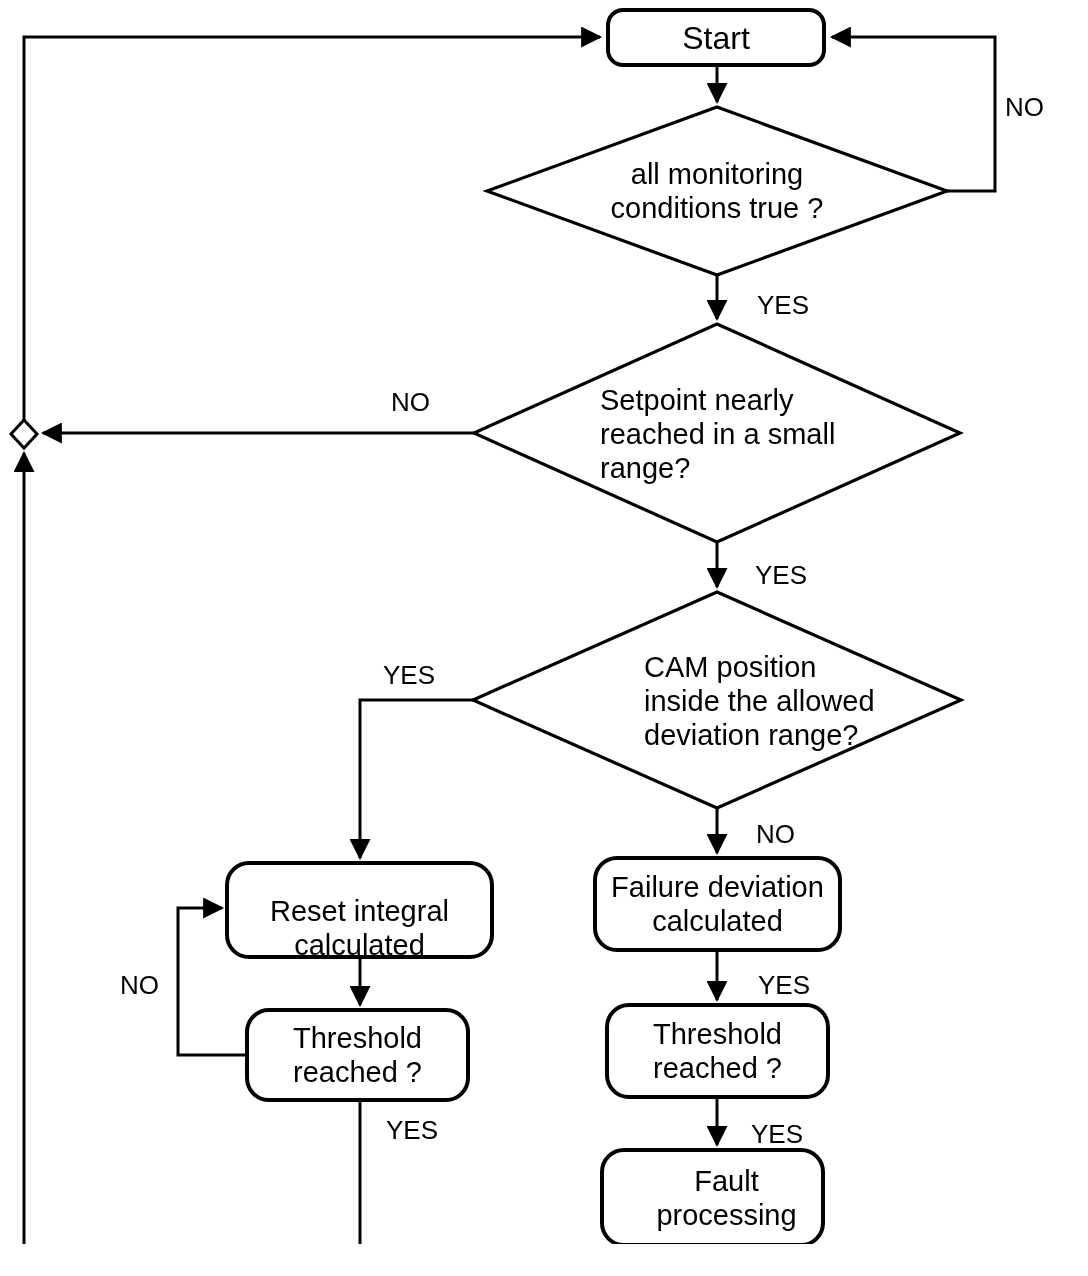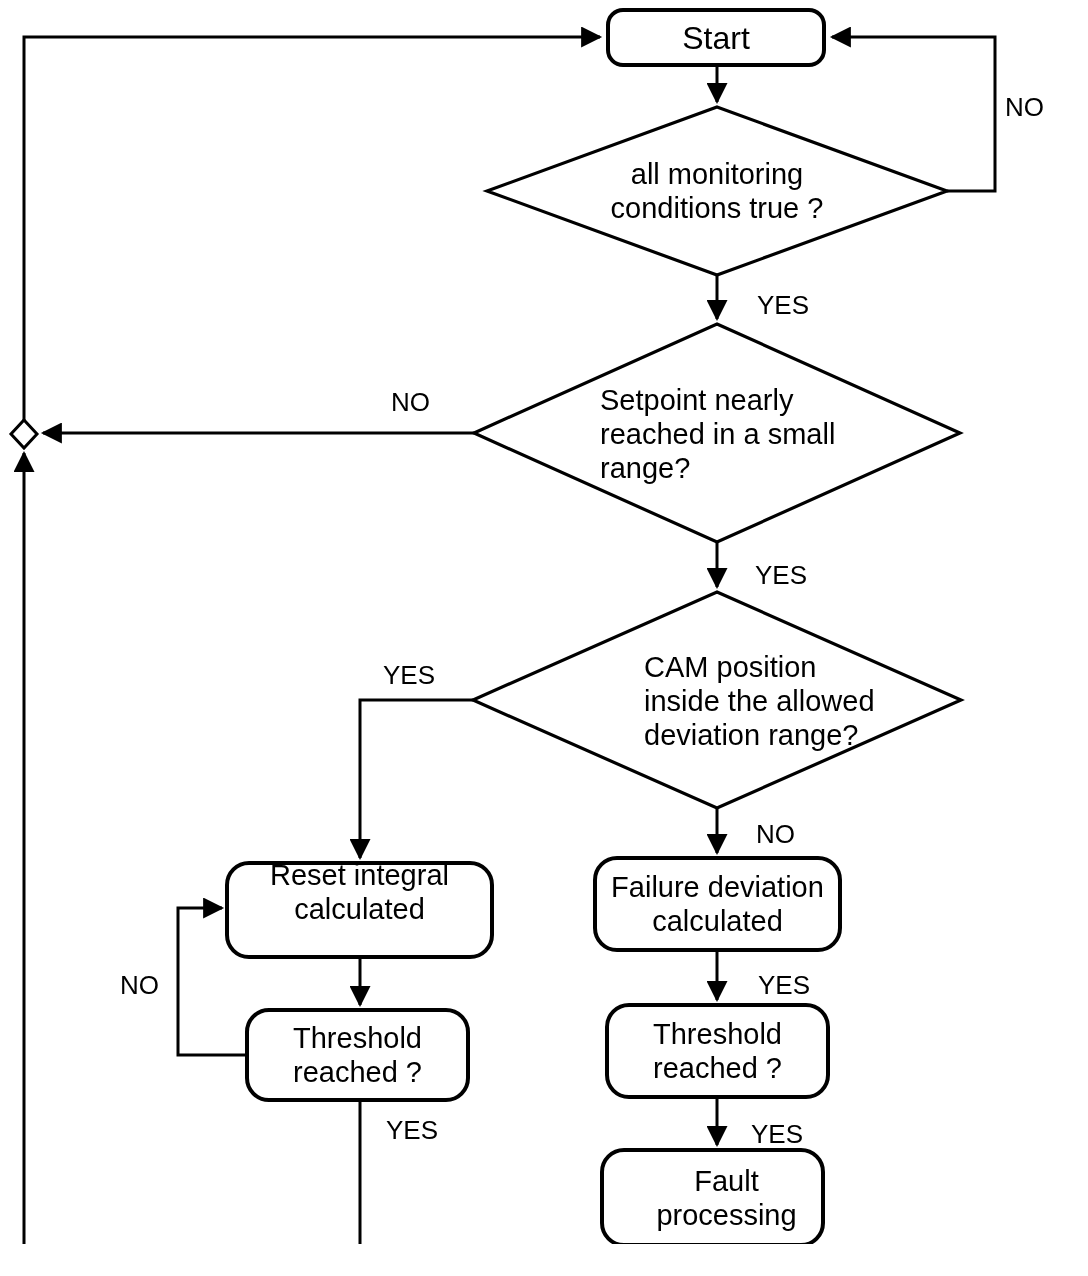--- a/index.html
+++ b/index.html
@@ -104,21 +104,21 @@
 conditions true ?</div>
 
   <div class="label node-label left-align" style="left:600px; top:383px; width:300px; height:102px;">Setpoint nearly
 reached in a small
 range?</div>
 
   <div class="label node-label left-align" style="left:600px; top:650px; width:300px; height:102px;margin-left:44px;">CAM position
 inside the allowed
 deviation range?</div>
 
-  <div class="label node-label" style="left:227px; top:845px; width:265px; height:94px;">Reset integral
+  <div class="label node-label" style="left:227px; top:881px; width:265px; height:94px;">Reset integral
 calculated</div>
 
   <div class="label node-label" style="left:247px; top:1010px; width:221px; height:90px;">Threshold
 reached ?</div>
 
   <div class="label node-label" style="left:595px; top:858px; width:245px; height:92px;">Failure deviation
 calculated</div>
 
   <div class="label node-label" style="left:607px; top:1005px; width:221px; height:92px;">Threshold
 reached ?</div>

